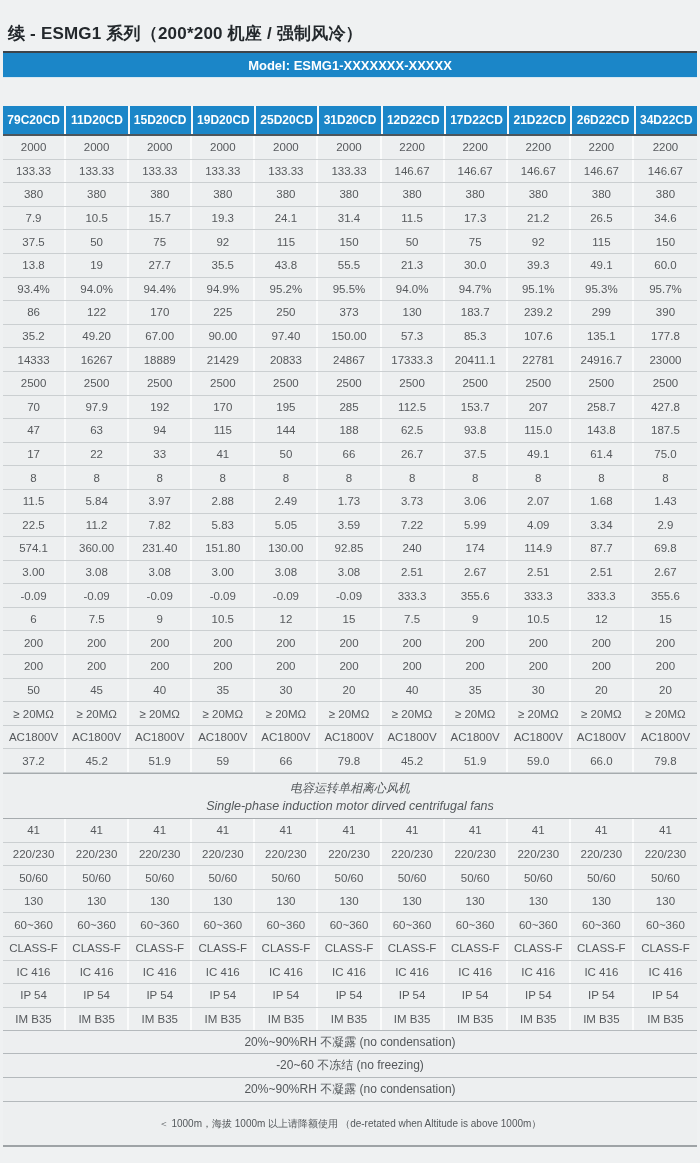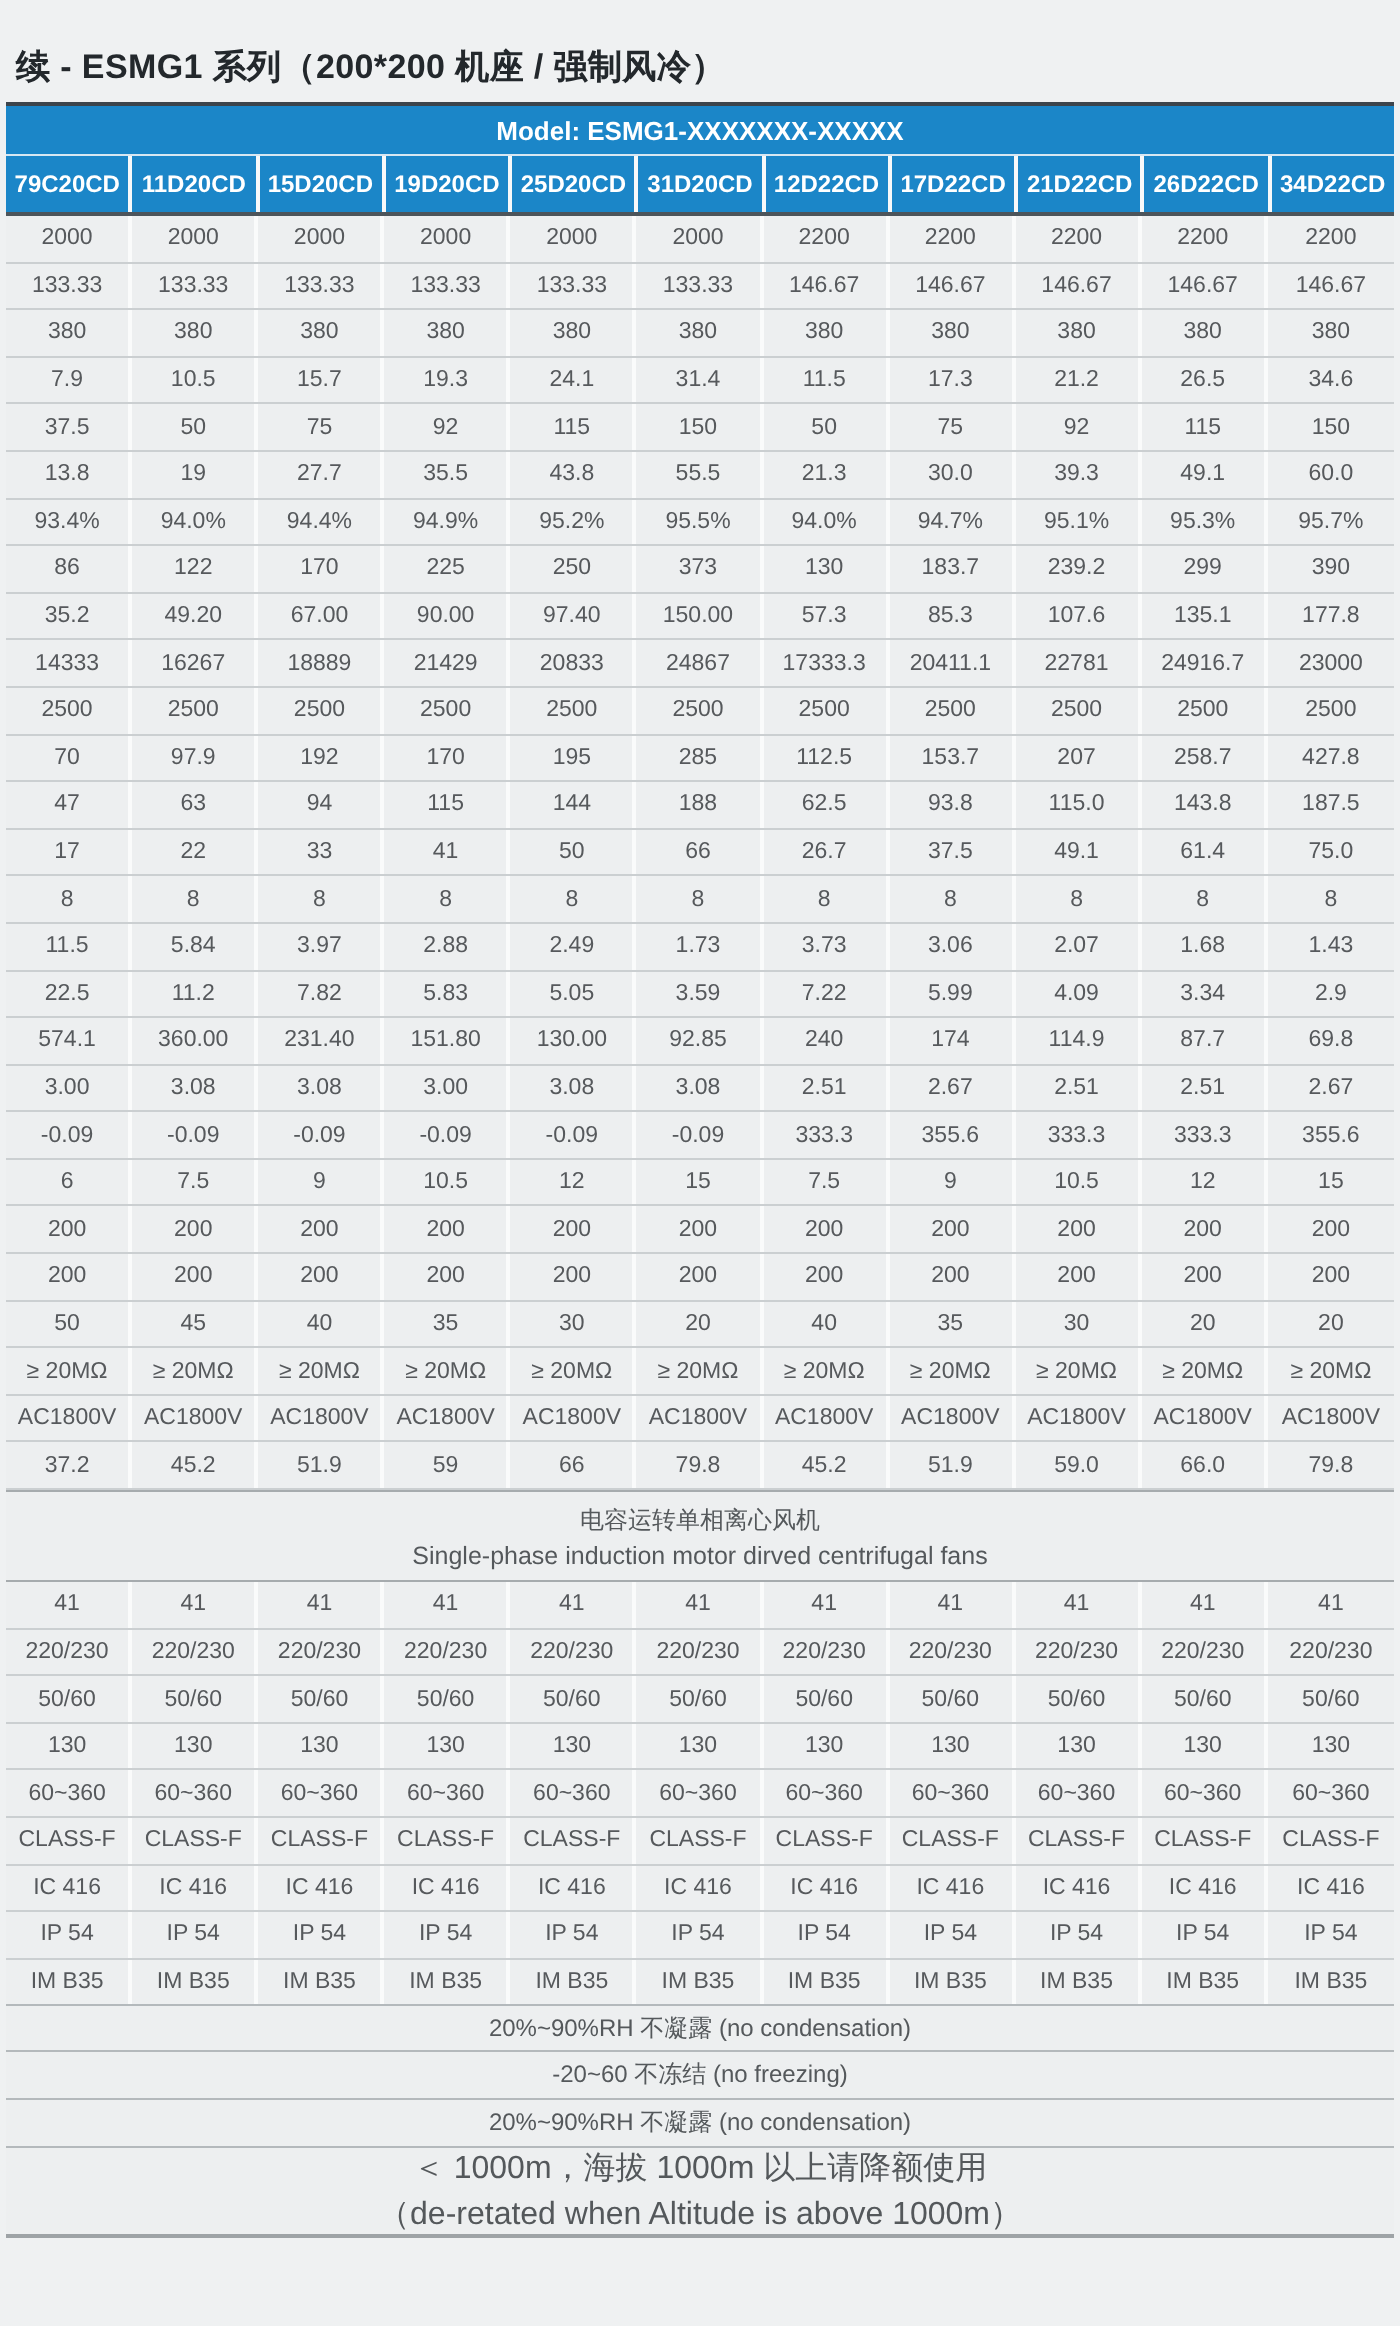--- a/index.html
+++ b/index.html
@@ -18,21 +18,21 @@
   .model-row {
     height:25px; background:#1b86c8; color:#fff;
     font-weight:bold; font-size:13px;
     display:flex; align-items:center; justify-content:center;
     border-bottom:1px solid #d7e7f2;
     box-sizing:border-box;
     text-align:right;
   }
   .col-header {
     display:grid; grid-template-columns:repeat(11,1fr); column-gap:2px;
-    background:#f7f9fa; border-bottom:2px solid #4d555b;
+    background:#f7f9fa; border-bottom:2px solid #4d555b;margin-top:28px;
   }
   .hcell {
     height:28px; background:#1b86c8; color:#fff;
     font-weight:bold; font-size:12px;
     display:flex; align-items:center; justify-content:center;
   }
   .grid-row {
     display:grid; grid-template-columns:repeat(11,1fr);
     background:#edeff0; border-bottom:1px solid #cbcfd1;
     height:23.6px; box-sizing:border-box;
@@ -41,35 +41,35 @@
     display:flex; align-items:center; justify-content:center;
     font-size:11.5px; color:#56595c;
     border-right:2px solid #fafbfb;
     overflow:hidden; white-space:nowrap;
   }
   .cell:last-child { border-right:none; }
   .section-head {
     height:46px; background:#edeff0;
     display:flex; flex-direction:column; align-items:center; justify-content:center;
     border-top:1px solid #a6abae; border-bottom:1px solid #a6abae;
-    box-sizing:border-box; gap:2px;
+    box-sizing:border-box; gap:2px;font-style:italic;
   }
   .section-head .zh { font-size:12px; color:#54585b; }
   .section-head .en { font-size:12.5px; color:#54585b; }
   .env-row {
     height:24px; background:#edeff0;
     display:flex; align-items:center; justify-content:center;
     font-size:12px; color:#54585b;
     border-bottom:1px solid #b4b9bc; box-sizing:border-box;
   }
   #env-body .env-row:first-child { border-top:1px solid #b4b9bc; margin-top:-1px; }
   .alt-row {
     height:45px; background:#edeff0;
-    display:flex; flex-direction:column; align-items:center; justify-content:center;
-    font-size:16px; color:#54585b; gap:2px;
+    display:flex; flex-direction:row; align-items:center; justify-content:center;
+    font-size:10px; color:#54585b; gap:2px;
     border-bottom:2px solid #9ea3a6; box-sizing:border-box;
   }
 </style>
 </head>
 <body>
 
 <div class="title">续 - ESMG1 系列（200*200 机座 / 强制风冷）</div>
 
 <div class="table-wrap">
   <div class="model-row">Model: ESMG1-XXXXXXX-XXXXX</div>

